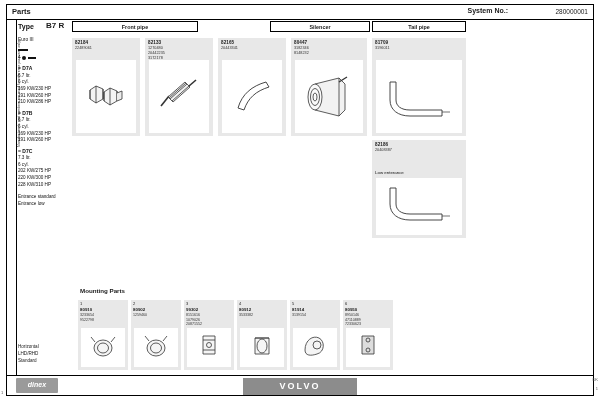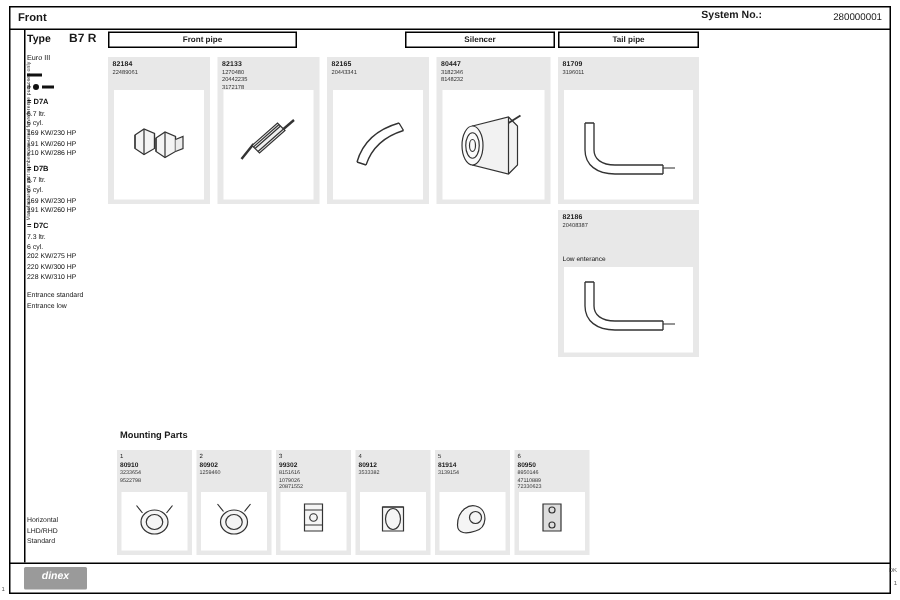--- a/index.html
+++ b/index.html
@@ -75,21 +75,21 @@
   svg{display:block;}
 </style>
 </head>
 <body>
 
 <div id="page">
 
   <div class="frame"></div>
 
   <div class="header">
-    <span class="hdr-series-label">Front</span>
+    <span class="hdr-series-label">Parts</span>
     <span class="hdr-series-val">B7 R</span>
     <span class="hdr-sysno-label">System No.:</span>
     <span class="hdr-sysno-val">280000001</span>
   </div>
 
   <div class="leftstrip">
     <div class="vtext">Manufacturer's part numbers are used for reference purposes only</div>
   </div>
 
   <div class="typecol">
@@ -335,18 +335,19 @@
     </div>
   </div>
 
   <div class="footer"></div>
 
   <div class="dinex">
     <div class="bg"></div>
     <div class="tx">dinex</div>
   </div>
 
+  <div class="volvo">VOLVO</div>
 
   <div class="corner-l">1</div>
   <div class="corner-r">DK</div>
   <div class="pagenum">1</div>
 
 </div>
 
 </body></html>

